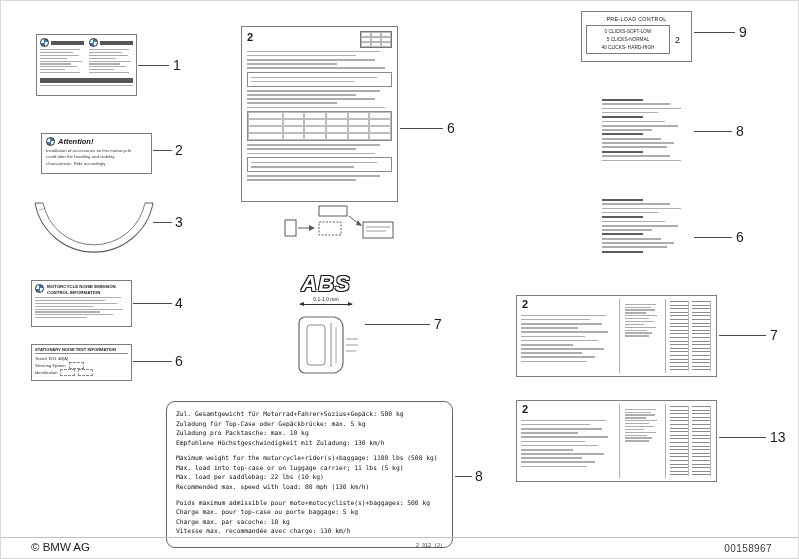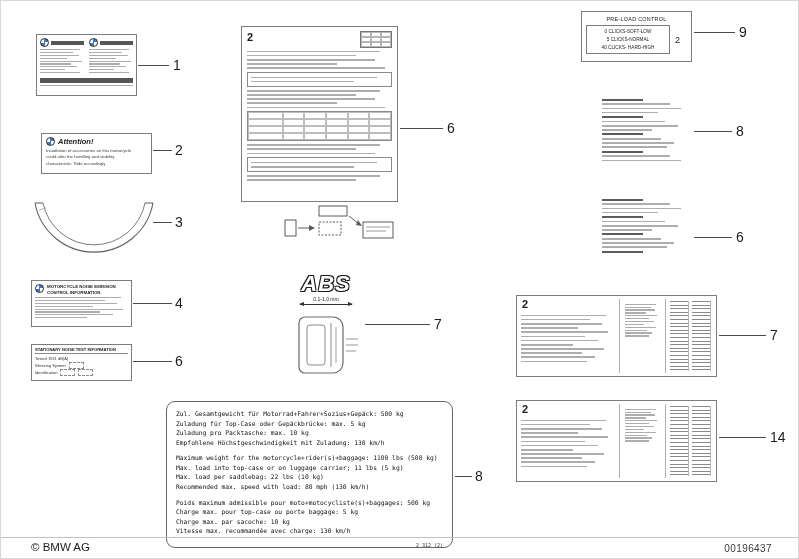--- a/index.html
+++ b/index.html
@@ -484,19 +484,19 @@
   <div class="cn" id="cn3">3</div>
   <div class="cn" id="cn4">4</div>
   <div class="cn" id="cn6a">6</div>
   <div class="cn" id="cn6b">6</div>
   <div class="cn" id="cn7">7</div>
   <div class="cn" id="cn8">8</div>
   <div class="cn" id="cn9">9</div>
   <div class="cn" id="cn10">8</div>
   <div class="cn" id="cn11">6</div>
   <div class="cn" id="cn12">7</div>
-  <div class="cn" id="cn13">14</div>
+  <div class="cn" id="cn13">13</div>
 
   <div class="footer-rule"></div>
   <div class="copyright">© BMW AG</div>
-  <div class="docnum">00196437</div>
+  <div class="docnum">00158967</div>
 
 </div>
 
 </body></html>

